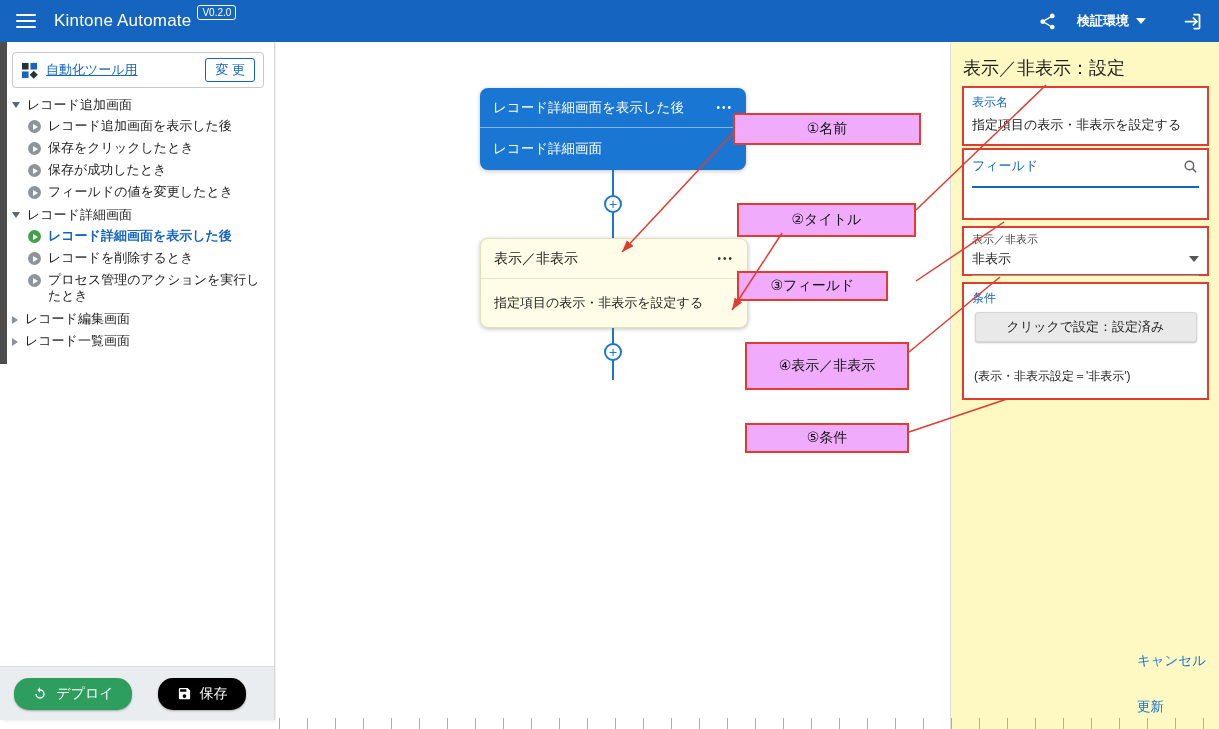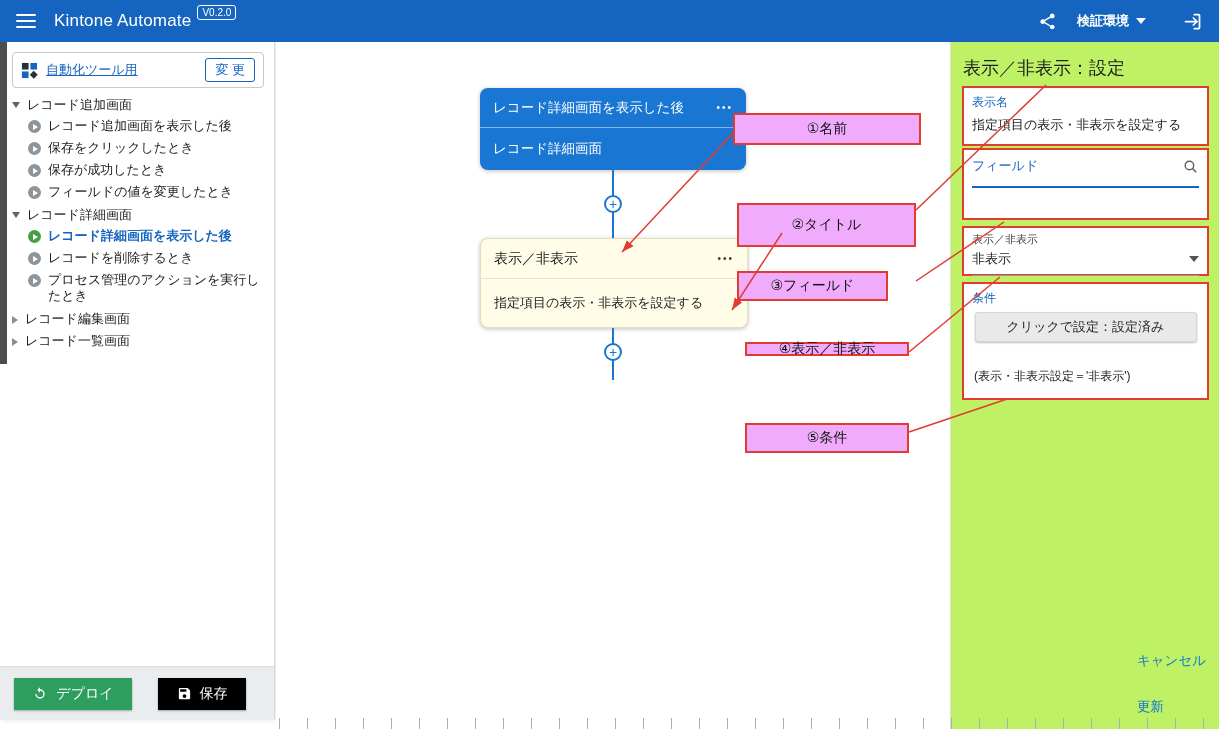--- a/index.html
+++ b/index.html
@@ -68,21 +68,21 @@
   .tree-row.active .play-icon { background: #43a047; }
   .tree-row.active .lbl { color: #1565c0; font-weight: bold; }
 
   .sidebar-footer {
     position: absolute; bottom: 0; left: 0; right: 0; height: 54px;
     background: #e9edf0; border-top: 1px solid #d7dce0;
     display: flex; align-items: center; justify-content: space-between;
     padding: 0 14px;
   }
   .deploy-btn, .save-btn {
-    height: 32px; border: none; border-radius: 0; color: #fff; font-size: 14px;
+    height: 32px; border: none; border-radius: 15px; color: #fff; font-size: 14px;
     display: flex; align-items: center; justify-content: center; gap: 8px;
     box-shadow: 0 1px 2px rgba(0,0,0,.3); cursor: pointer;
     font-family: inherit;
   }
   .deploy-btn { width: 118px; background: #2e9e5f; }
   .save-btn   { width: 88px;  background: #000000; margin-right: 14px; }
 
   
   .canvas { position: absolute; left: 276px; top: 0; right: 269px; bottom: 0; background: #fff; }
   .node { position: absolute; border-radius: 8px; box-shadow: 0 1px 4px rgba(0,0,0,.25); overflow: hidden; }
@@ -106,21 +106,21 @@
   }
   .plus-circle::before { content: "+"; margin-top: -1px; }
 
   .callout {
     position: absolute; background: #f0abfc; border: 2px solid #e03c31;
     display: flex; align-items: center; justify-content: center;
     font-size: 14px; color: #111; z-index: 3;
   }
 
   
-  .panel { position: absolute; right: 0; top: 0; width: 269px; bottom: 0; background: #bef264; border-left: 1px solid #ddd; padding-left: 36px; }
+  .panel { position: absolute; right: 0; top: 0; width: 269px; bottom: 0; background: #fef9c3; border-left: 1px solid #ddd; padding-left: 36px; }
   .panel-title { position: absolute; left: 12px; top: 14px; font-size: 18px; color: #222; }
   .pbox { position: absolute; left: 11px; width: 247px; border: 2px solid #e03c31; background: #fff; }
   .pbox1 { top: 44px;  height: 60px; }
   .pbox2 { top: 106px; height: 72px; }
   .pbox3 { top: 184px; height: 50px; }
   .pbox4 { top: 240px; height: 118px; }
   .flabel { color: #1565c0; font-size: 12px; margin: 6px 8px 0; }
   .fvalue { font-size: 13px; color: #222; margin: 5px 8px 0; }
   .frow { display: flex; align-items: center; padding: 7px 8px 0; }
   .frow .flabel { margin: 0; font-size: 13px; }
@@ -288,27 +288,27 @@
         <span>指定項目の表示・非表示を設定する</span>
       </div>
     </div>
 
     <div class="connector" style="left:336px;top:286px;height:52px;"></div>
     <div class="plus-circle" style="left:328px;top:301px;"></div>
 
     <div class="callout" style="left:457px;top:71px;width:188px;height:32px;">
       <span>①名前</span>
     </div>
-    <div class="callout" style="left:461px;top:161px;width:179px;height:44px;">
+    <div class="callout" style="left:461px;top:161px;width:179px;height:34px;">
       <span>②タイトル</span>
     </div>
     <div class="callout" style="left:461px;top:229px;width:151px;height:30px;">
       <span>③フィールド</span>
     </div>
-    <div class="callout" style="left:469px;top:300px;width:164px;height:14px;">
+    <div class="callout" style="left:469px;top:300px;width:164px;height:48px;">
       <span>④表示／非表示</span>
     </div>
     <div class="callout" style="left:469px;top:381px;width:164px;height:30px;">
       <span>⑤条件</span>
     </div>
   </main>
 
   <aside class="panel">
     <div class="panel-title">表示／非表示：設定</div>
 

